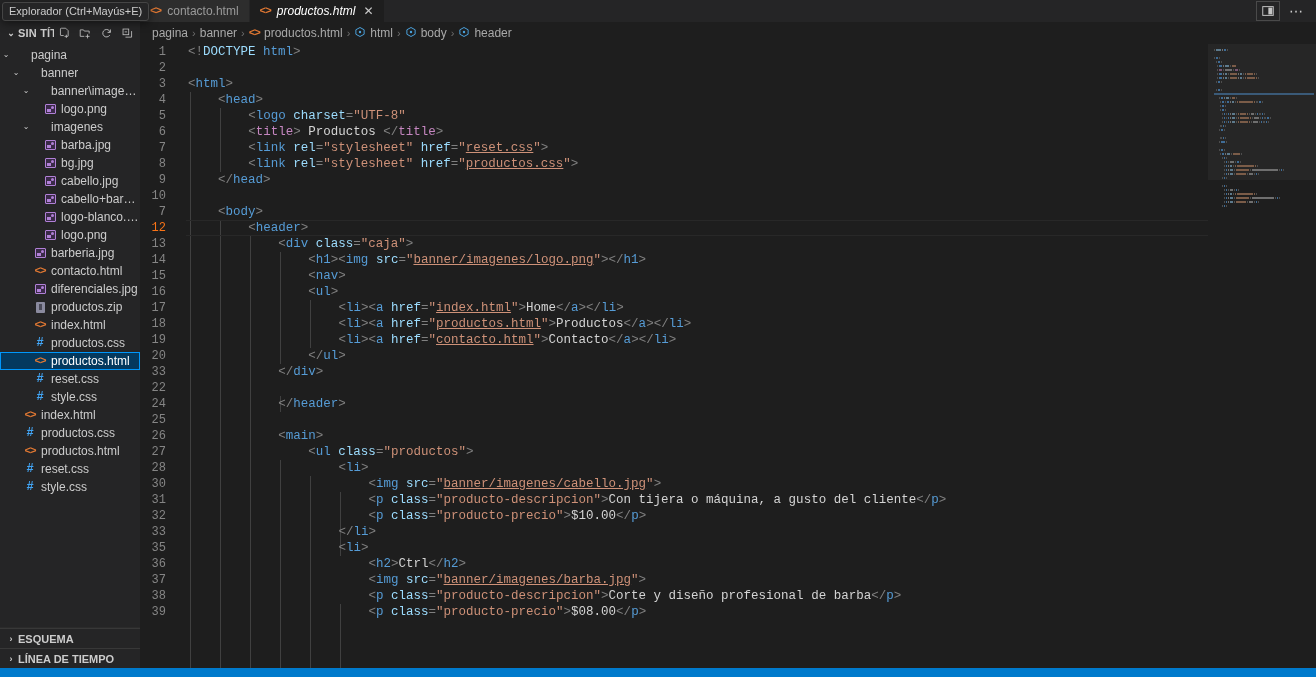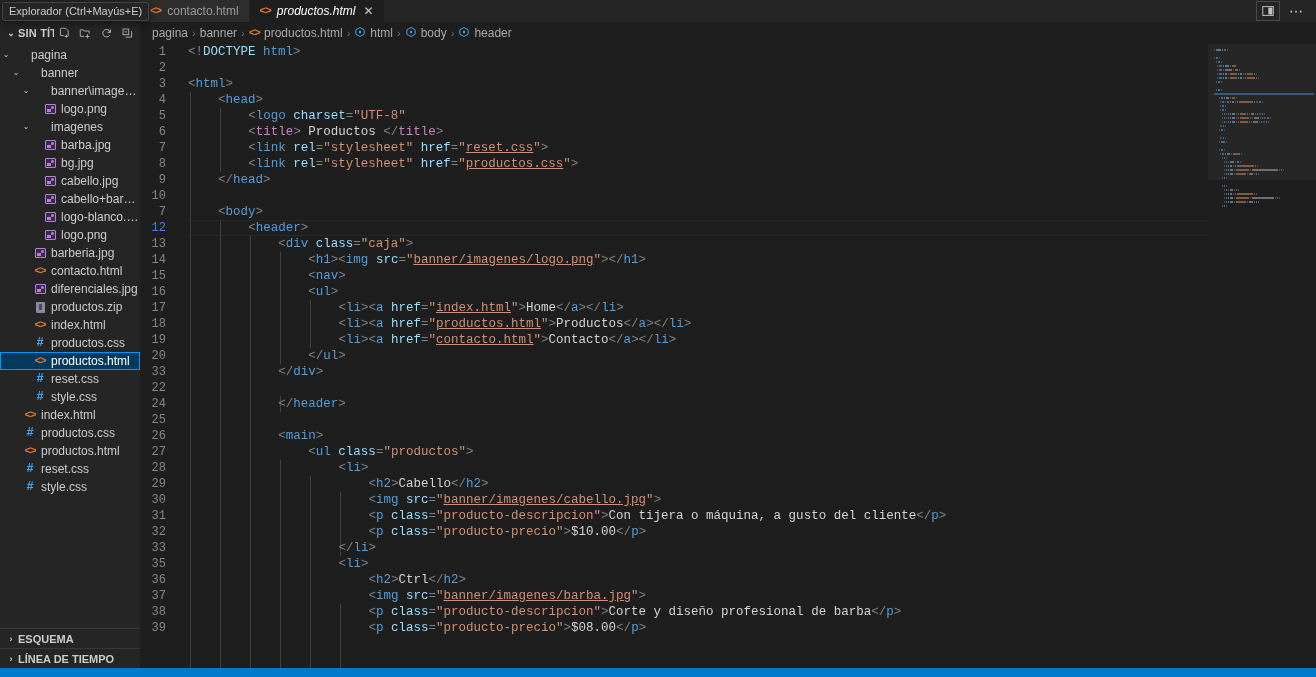--- a/index.html
+++ b/index.html
@@ -73,21 +73,21 @@
 
   .breadcrumb { height:22px; display:flex; align-items:center; padding-left:12px; font-size:12px; color:#a9a9a9; gap:4px; background:#1e1e1e; }
   .bc-seg { display:flex; align-items:center; gap:4px; }
   .bc-sep { color:#6e6e6e; font-size:11px; }
   .sym-icon { display:inline-block; width:12px; height:12px; }
 
   .editor-area { flex:1; display:flex; min-height:0; position:relative; background:#1e1e1e; overflow:hidden; }
   .code-pane { flex:1; position:relative; overflow:hidden; font-family:"Liberation Mono", monospace; font-size:12.5px; }
   .lines { position:relative; }
   .line { height:16px; line-height:16px; display:flex; white-space:pre; position:relative; }
-  .line.active .gutter { color:#3b82f6; }
+  .line.active .gutter { color:#f97316; }
   .line.active .content { box-shadow: inset 0 1px 0 #282828, inset 0 -1px 0 #282828; }
   .gutter {
     width:46px; flex:0 0 46px; text-align:right; padding-right:20px;
     color:#858585; font-size:12px; font-family:"Liberation Mono", monospace;
     user-select:none;
   }
   .content { flex:1; position:relative; padding-left:2px; }
 
   
   .t-tag { color:#569cd6; }
@@ -467,21 +467,20 @@
               <div class="line"><span class="gutter">18</span><span class="content"><span style="display:inline-block;width:150.39999999999998px"></span><span class="t-br">&lt;</span><span class="t-tag">li</span><span class="t-br">&gt;&lt;</span><span class="t-tag">a</span><span class="t-txt"> </span><span class="t-attr">href</span><span class="t-br">=</span><span class="t-str">"</span><span class="t-link">productos.html</span><span class="t-str">"</span><span class="t-br">&gt;</span><span class="t-txt">Productos</span><span class="t-br">&lt;/</span><span class="t-tag">a</span><span class="t-br">&gt;&lt;/</span><span class="t-tag">li</span><span class="t-br">&gt;</span></span></div>
               <div class="line"><span class="gutter">19</span><span class="content"><span style="display:inline-block;width:150.39999999999998px"></span><span class="t-br">&lt;</span><span class="t-tag">li</span><span class="t-br">&gt;&lt;</span><span class="t-tag">a</span><span class="t-txt"> </span><span class="t-attr">href</span><span class="t-br">=</span><span class="t-str">"</span><span class="t-link">contacto.html</span><span class="t-str">"</span><span class="t-br">&gt;</span><span class="t-txt">Contacto</span><span class="t-br">&lt;/</span><span class="t-tag">a</span><span class="t-br">&gt;&lt;/</span><span class="t-tag">li</span><span class="t-br">&gt;</span></span></div>
               <div class="line"><span class="gutter">20</span><span class="content"><span style="display:inline-block;width:120.32px"></span><span class="t-br">&lt;/</span><span class="t-tag">ul</span><span class="t-br">&gt;</span></span></div>
               <div class="line"><span class="gutter">33</span><span class="content"><span style="display:inline-block;width:90.24px"></span><span class="t-br">&lt;/</span><span class="t-tag">div</span><span class="t-br">&gt;</span></span></div>
               <div class="line"><span class="gutter">22</span><span class="content"><span style="display:inline-block;width:0px"></span></span></div>
               <div class="line"><span class="gutter">24</span><span class="content"><span style="display:inline-block;width:90.24px"></span><span class="t-br">&lt;/</span><span class="t-tag">header</span><span class="t-br">&gt;</span></span></div>
               <div class="line"><span class="gutter">25</span><span class="content"><span style="display:inline-block;width:0px"></span></span></div>
               <div class="line"><span class="gutter">26</span><span class="content"><span style="display:inline-block;width:90.24px"></span><span class="t-br">&lt;</span><span class="t-tag">main</span><span class="t-br">&gt;</span></span></div>
               <div class="line"><span class="gutter">27</span><span class="content"><span style="display:inline-block;width:120.32px"></span><span class="t-br">&lt;</span><span class="t-tag">ul</span><span class="t-txt"> </span><span class="t-attr">class</span><span class="t-br">=</span><span class="t-str">"productos"</span><span class="t-br">&gt;</span></span></div>
               <div class="line"><span class="gutter">28</span><span class="content"><span style="display:inline-block;width:150.39999999999998px"></span><span class="t-br">&lt;</span><span class="t-tag">li</span><span class="t-br">&gt;</span></span></div>
-              <div class="line"><span class="gutter">29</span><span class="content"><span style="display:inline-block;width:180.48px"></span><span class="t-br">&lt;</span><span class="t-tag">h2</span><span class="t-br">&gt;</span><span class="t-txt">Cabello</span><span class="t-br">&lt;/</span><span class="t-tag">h2</span><span class="t-br">&gt;</span></span></div>
               <div class="line"><span class="gutter">30</span><span class="content"><span style="display:inline-block;width:180.48px"></span><span class="t-br">&lt;</span><span class="t-tag">img</span><span class="t-txt"> </span><span class="t-attr">src</span><span class="t-br">=</span><span class="t-str">"</span><span class="t-link">banner/imagenes/cabello.jpg</span><span class="t-str">"</span><span class="t-br">&gt;</span></span></div>
               <div class="line"><span class="gutter">31</span><span class="content"><span style="display:inline-block;width:180.48px"></span><span class="t-br">&lt;</span><span class="t-tag">p</span><span class="t-txt"> </span><span class="t-attr">class</span><span class="t-br">=</span><span class="t-str">"producto-descripcion"</span><span class="t-br">&gt;</span><span class="t-txt">Con tijera o máquina, a gusto del cliente</span><span class="t-br">&lt;/</span><span class="t-tag">p</span><span class="t-br">&gt;</span></span></div>
               <div class="line"><span class="gutter">32</span><span class="content"><span style="display:inline-block;width:180.48px"></span><span class="t-br">&lt;</span><span class="t-tag">p</span><span class="t-txt"> </span><span class="t-attr">class</span><span class="t-br">=</span><span class="t-str">"producto-precio"</span><span class="t-br">&gt;</span><span class="t-txt">$10.00</span><span class="t-br">&lt;/</span><span class="t-tag">p</span><span class="t-br">&gt;</span></span></div>
               <div class="line"><span class="gutter">33</span><span class="content"><span style="display:inline-block;width:150.39999999999998px"></span><span class="t-br">&lt;/</span><span class="t-tag">li</span><span class="t-br">&gt;</span></span></div>
               <div class="line"><span class="gutter">35</span><span class="content"><span style="display:inline-block;width:150.39999999999998px"></span><span class="t-br">&lt;</span><span class="t-tag">li</span><span class="t-br">&gt;</span></span></div>
               <div class="line"><span class="gutter">36</span><span class="content"><span style="display:inline-block;width:180.48px"></span><span class="t-br">&lt;</span><span class="t-tag">h2</span><span class="t-br">&gt;</span><span class="t-txt">Ctrl</span><span class="t-br">&lt;/</span><span class="t-tag">h2</span><span class="t-br">&gt;</span></span></div>
               <div class="line"><span class="gutter">37</span><span class="content"><span style="display:inline-block;width:180.48px"></span><span class="t-br">&lt;</span><span class="t-tag">img</span><span class="t-txt"> </span><span class="t-attr">src</span><span class="t-br">=</span><span class="t-str">"</span><span class="t-link">banner/imagenes/barba.jpg</span><span class="t-str">"</span><span class="t-br">&gt;</span></span></div>
               <div class="line"><span class="gutter">38</span><span class="content"><span style="display:inline-block;width:180.48px"></span><span class="t-br">&lt;</span><span class="t-tag">p</span><span class="t-txt"> </span><span class="t-attr">class</span><span class="t-br">=</span><span class="t-str">"producto-descripcion"</span><span class="t-br">&gt;</span><span class="t-txt">Corte y diseño profesional de barba</span><span class="t-br">&lt;/</span><span class="t-tag">p</span><span class="t-br">&gt;</span></span></div>
               <div class="line"><span class="gutter">39</span><span class="content"><span style="display:inline-block;width:180.48px"></span><span class="t-br">&lt;</span><span class="t-tag">p</span><span class="t-txt"> </span><span class="t-attr">class</span><span class="t-br">=</span><span class="t-str">"producto-precio"</span><span class="t-br">&gt;</span><span class="t-txt">$08.00</span><span class="t-br">&lt;/</span><span class="t-tag">p</span><span class="t-br">&gt;</span></span></div>
             </div>

